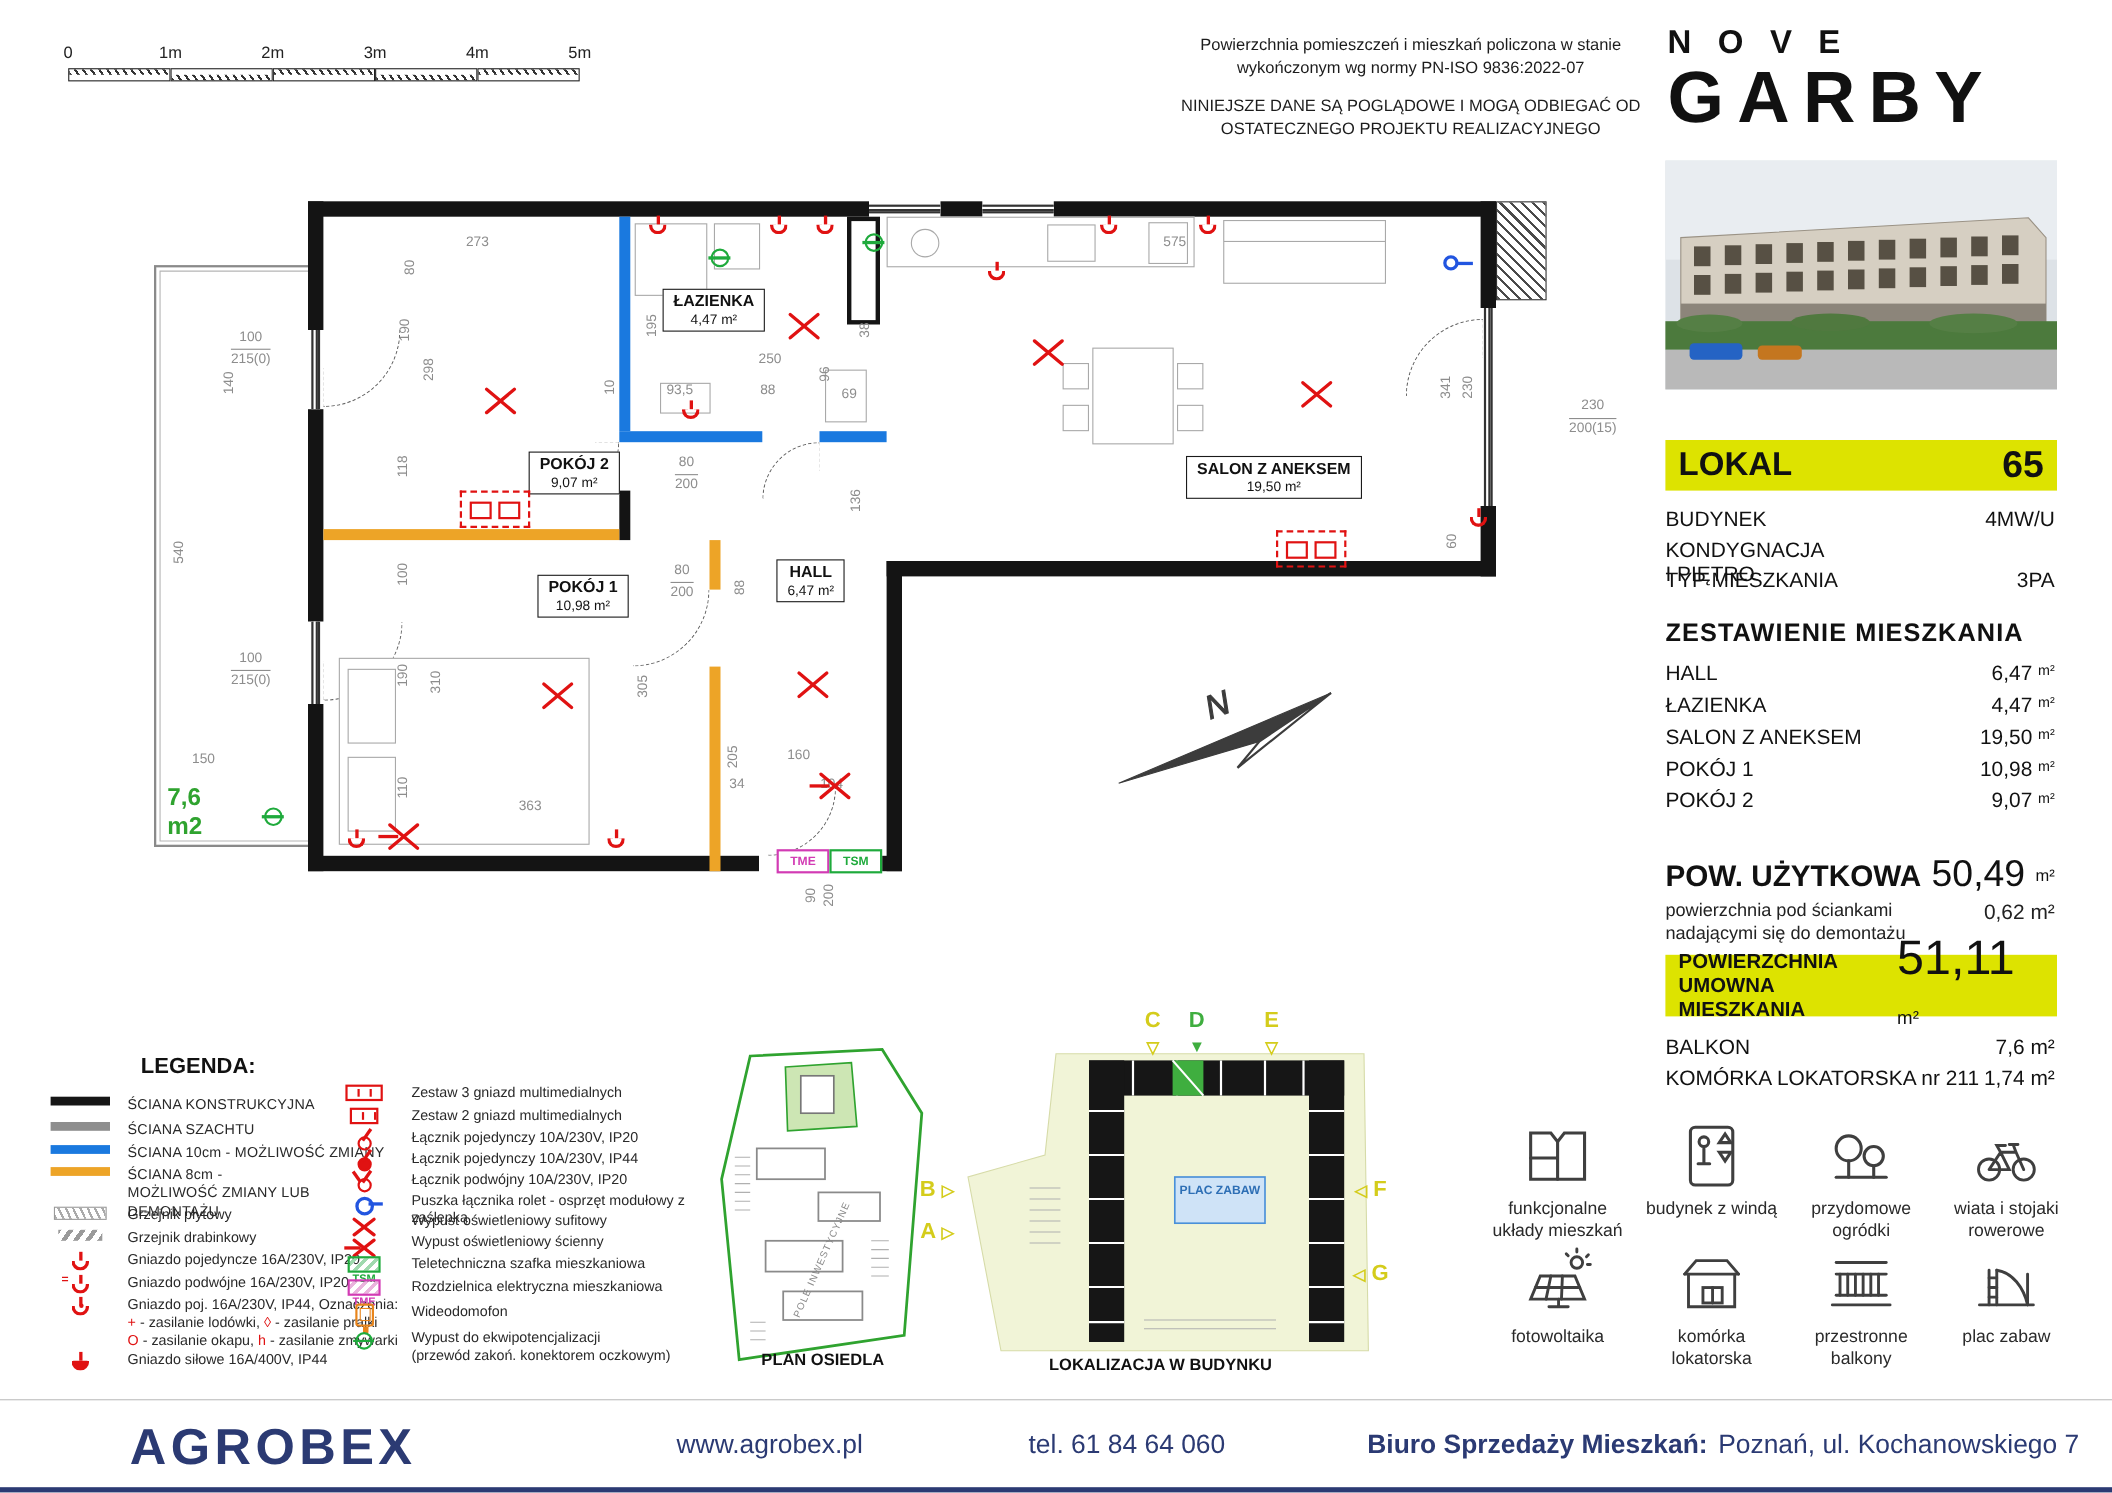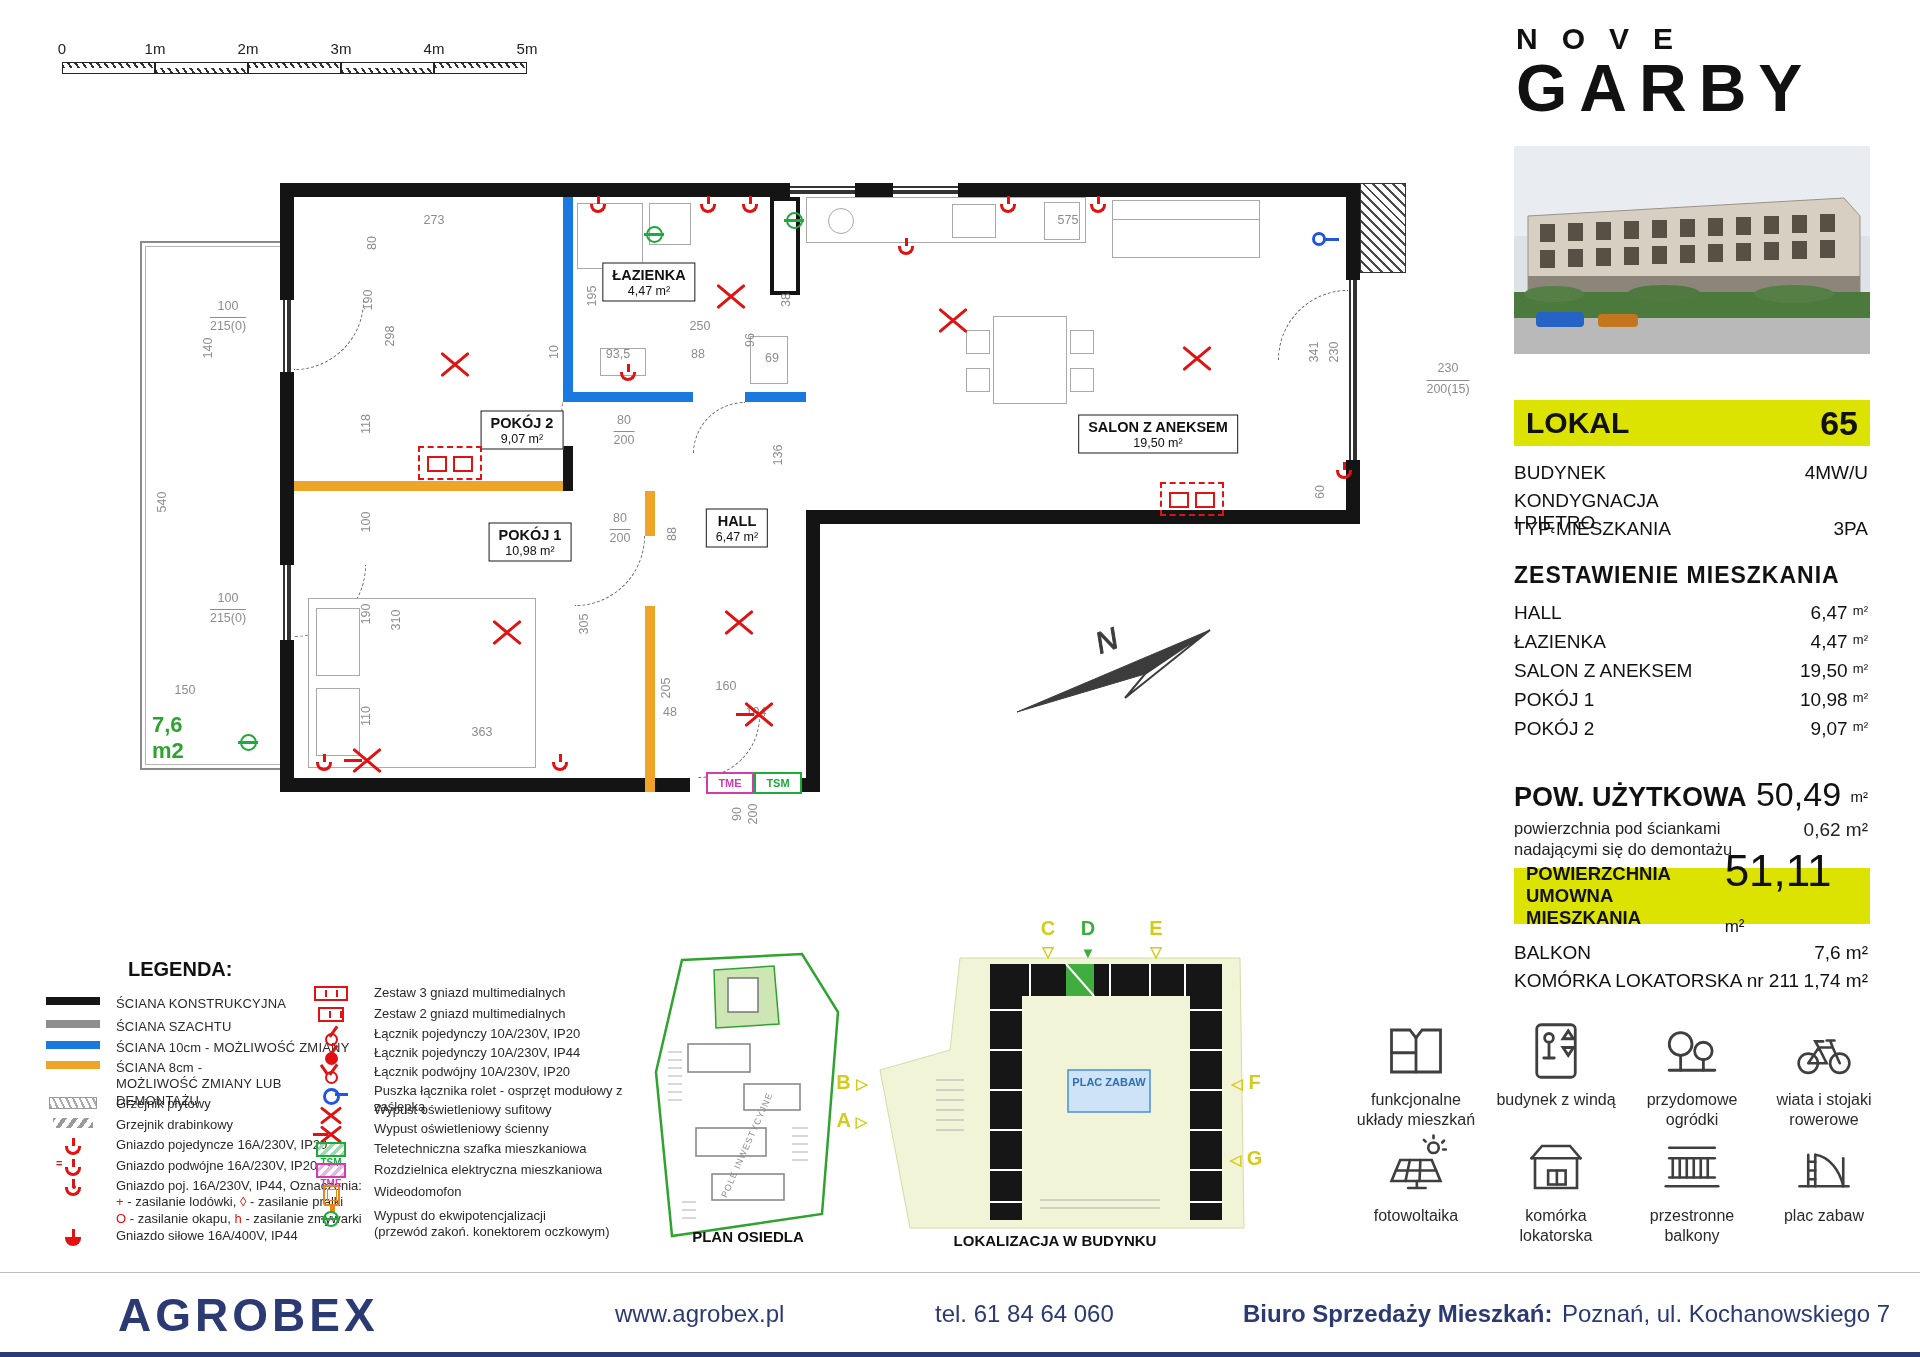--- a/index.html
+++ b/index.html
@@ -136,20 +136,24 @@
         <div class="h"></div>
       </div>
     <div class="sb-seg b" style="left:279px;width:93px;">
         <div class="h"></div>
       </div>
     <div class="sb-seg a" style="left:372px;width:93px;">
         <div class="h"></div>
       </div>
   </div>
 
+  <div class="abs disc" style="left:1055px;top:30px;width:455px;">
+    <div>Powierzchnia pomieszczeń i mieszkań policzona w stanie wykończonym wg normy PN-ISO 9836:2022-07</div>
+    <div style="margin-top:13px;">NINIEJSZE DANE SĄ POGLĄDOWE I MOGĄ ODBIEGAĆ OD OSTATECZNEGO PROJEKTU REALIZACYJNEGO</div>
+  </div>
 
   <div class="abs" style="left:1516px;top:22px;width:356px;">
     <div class="brand-top">NOVE</div>
     <div class="brand-bottom">GARBY</div>
   </div>
 
   <div class="abs" style="left:1514px;top:146px;width:356px;height:208px;">
     <svg width="356" height="208" viewBox="0 0 356 208">
       <rect x="0" y="0" width="356" height="208" fill="#dde2e7"></rect>
       <rect x="0" y="0" width="356" height="90" fill="#e9edf1"></rect>
@@ -368,21 +372,21 @@
         <span class="dim" style="left: 772px; top: 358px;">69</span>
         <span class="dim rot" style="left: 786px; top: 300px;">38</span>
         <span class="dim rot" style="left: 778px; top: 455px;">136</span>
         <span class="dim" style="left: 624px; top: 420px;">80</span>
         <span class="dim ul" style="left: 624px; top: 439px;">200</span>
         <span class="dim" style="left: 620px; top: 518px;">80</span>
         <span class="dim ul" style="left: 620px; top: 537px;">200</span>
         <span class="dim rot" style="left: 672px; top: 534px;">88</span>
         <span class="dim rot" style="left: 666px; top: 688px;">205</span>
         <span class="dim" style="left: 726px; top: 686px;">160</span>
-        <span class="dim" style="left: 670px; top: 712px;">48</span>
+        <span class="dim" style="left: 670px; top: 712px;">34</span>
         <span class="dim" style="left: 756px; top: 712px;">104</span>
         <span class="dim rot" style="left: 1314px; top: 352px;">341</span>
         <span class="dim rot" style="left: 1334px; top: 352px;">230</span>
         <span class="dim rot" style="left: 1320px; top: 492px;">60</span>
         <span class="dim" style="left: 1448px; top: 368px;">230</span>
         <span class="dim ul" style="left: 1448px; top: 388px;">200(15)</span>
         <span class="dim rot" style="left: 737px; top: 814px;">90</span>
         <span class="dim rot" style="left: 753px; top: 814px;">200</span>
       </div>
     <div id="symbols-layer">

